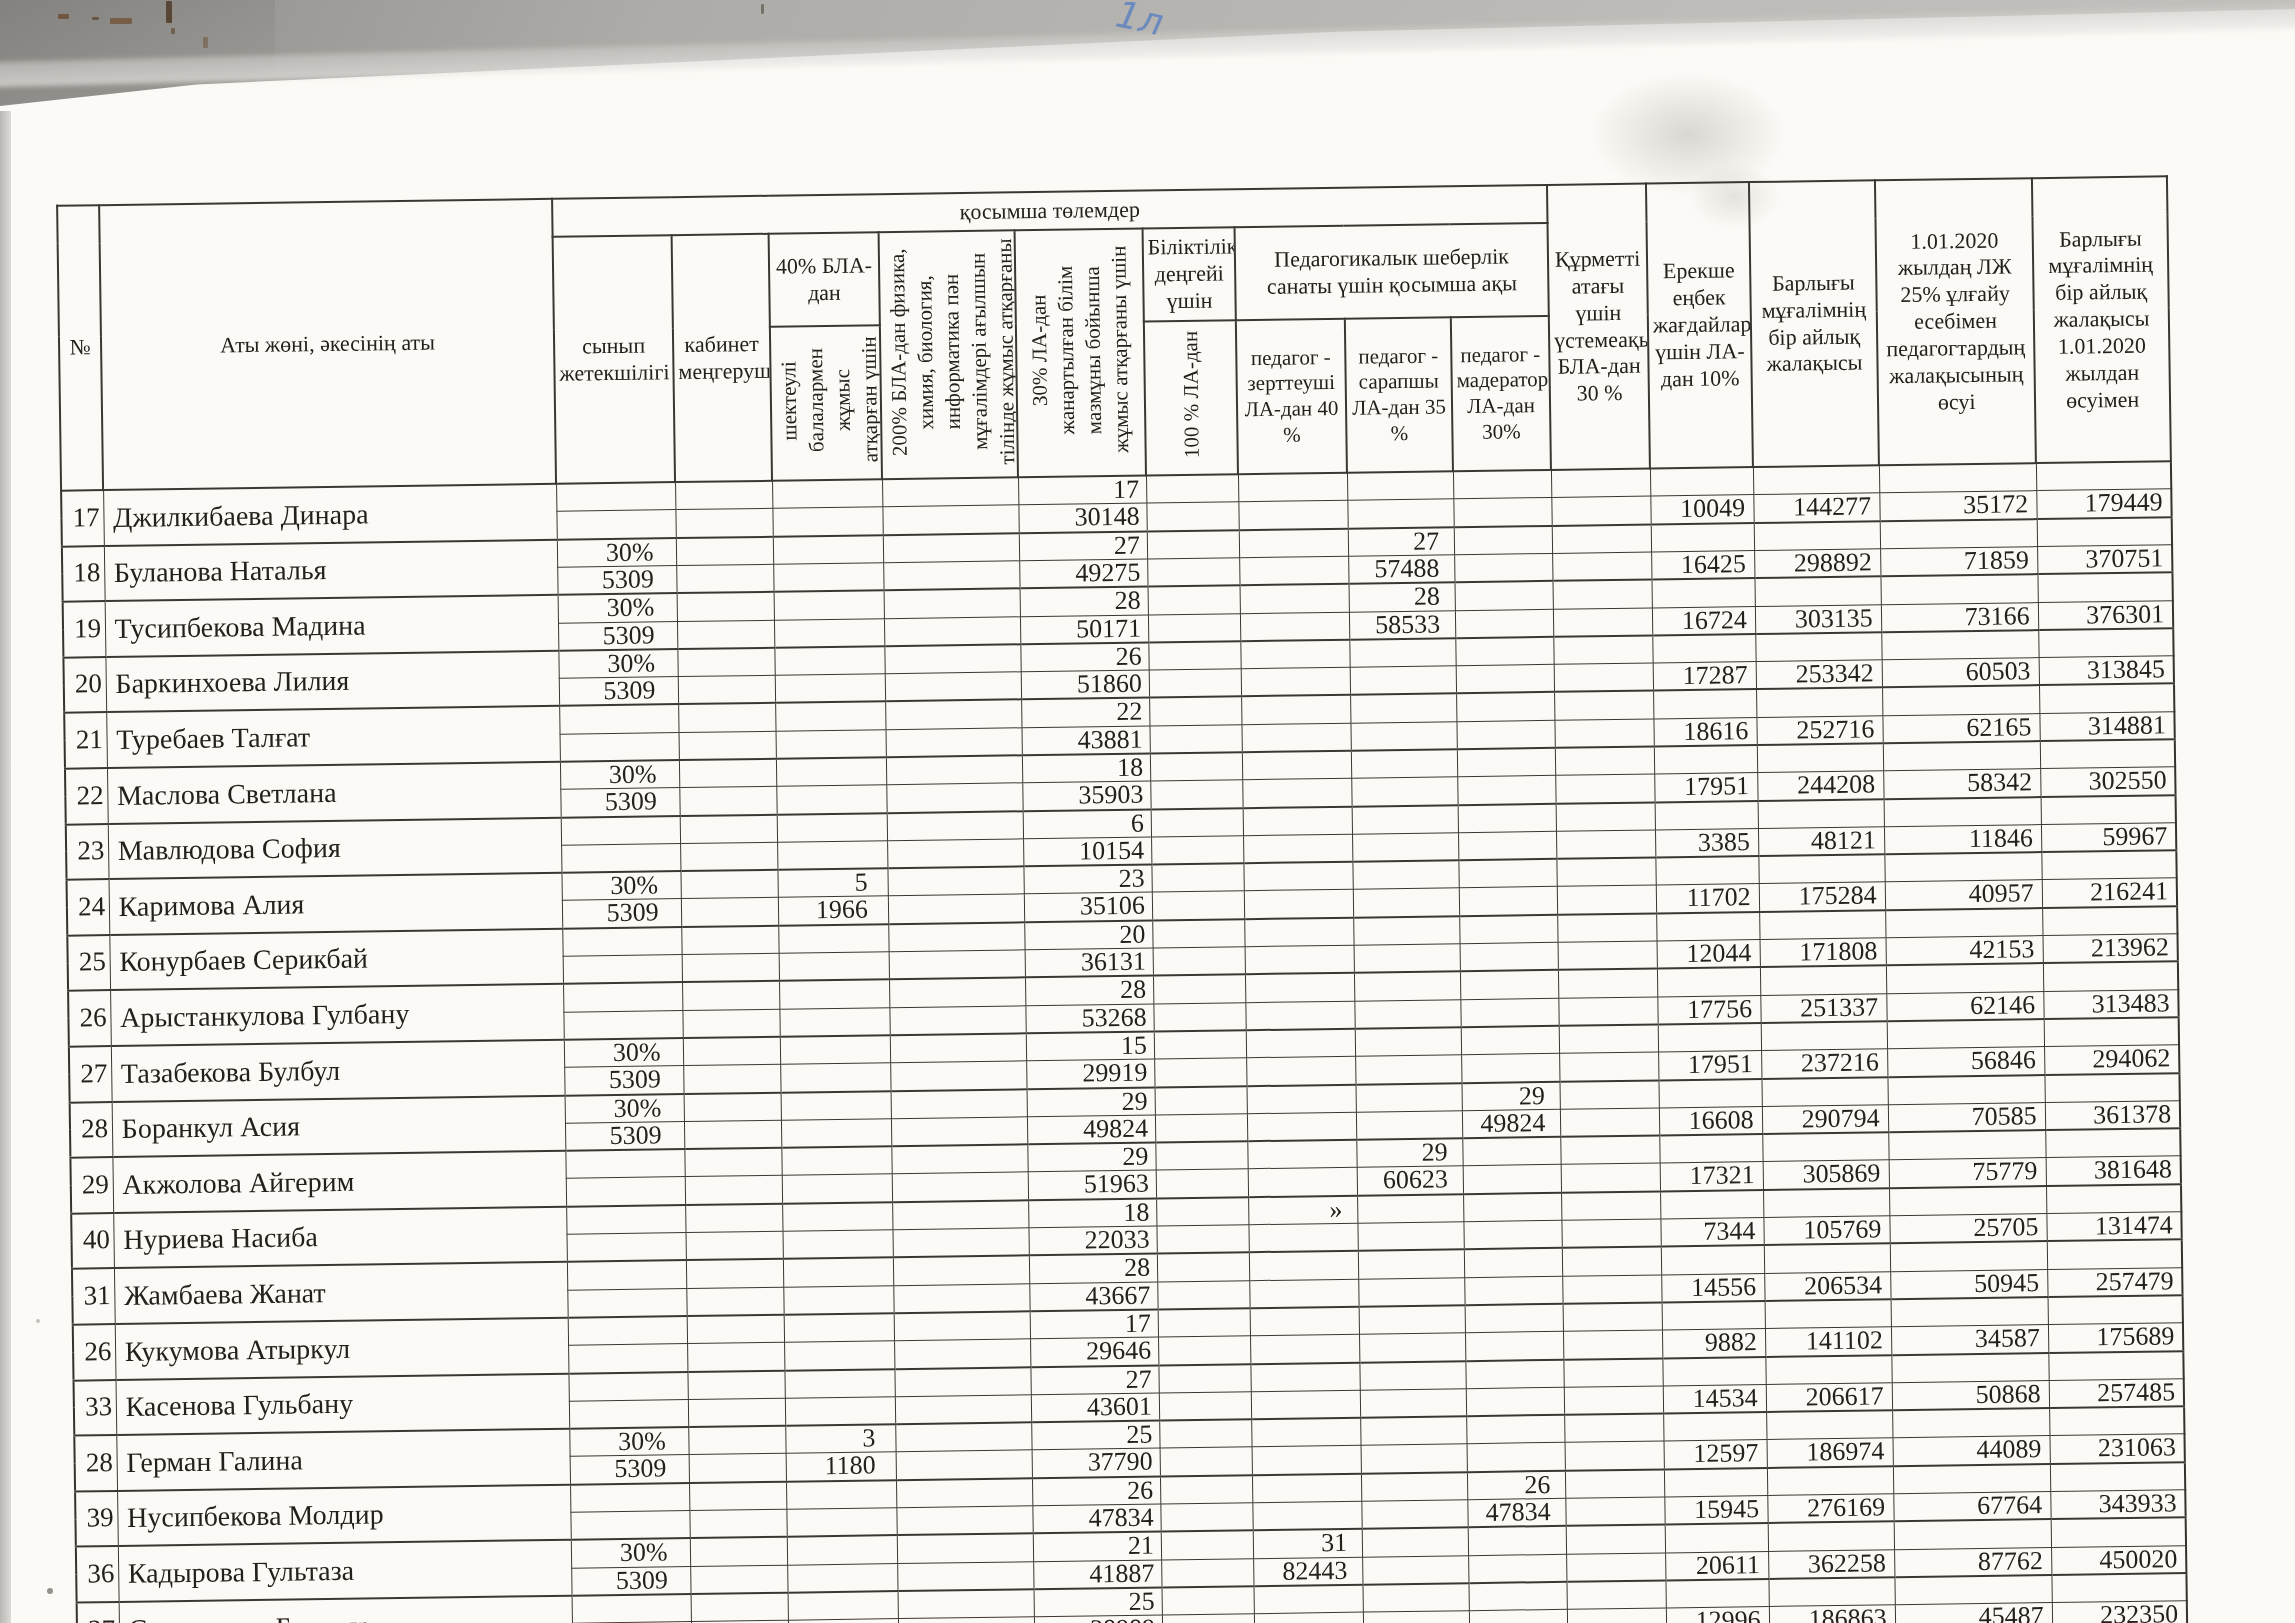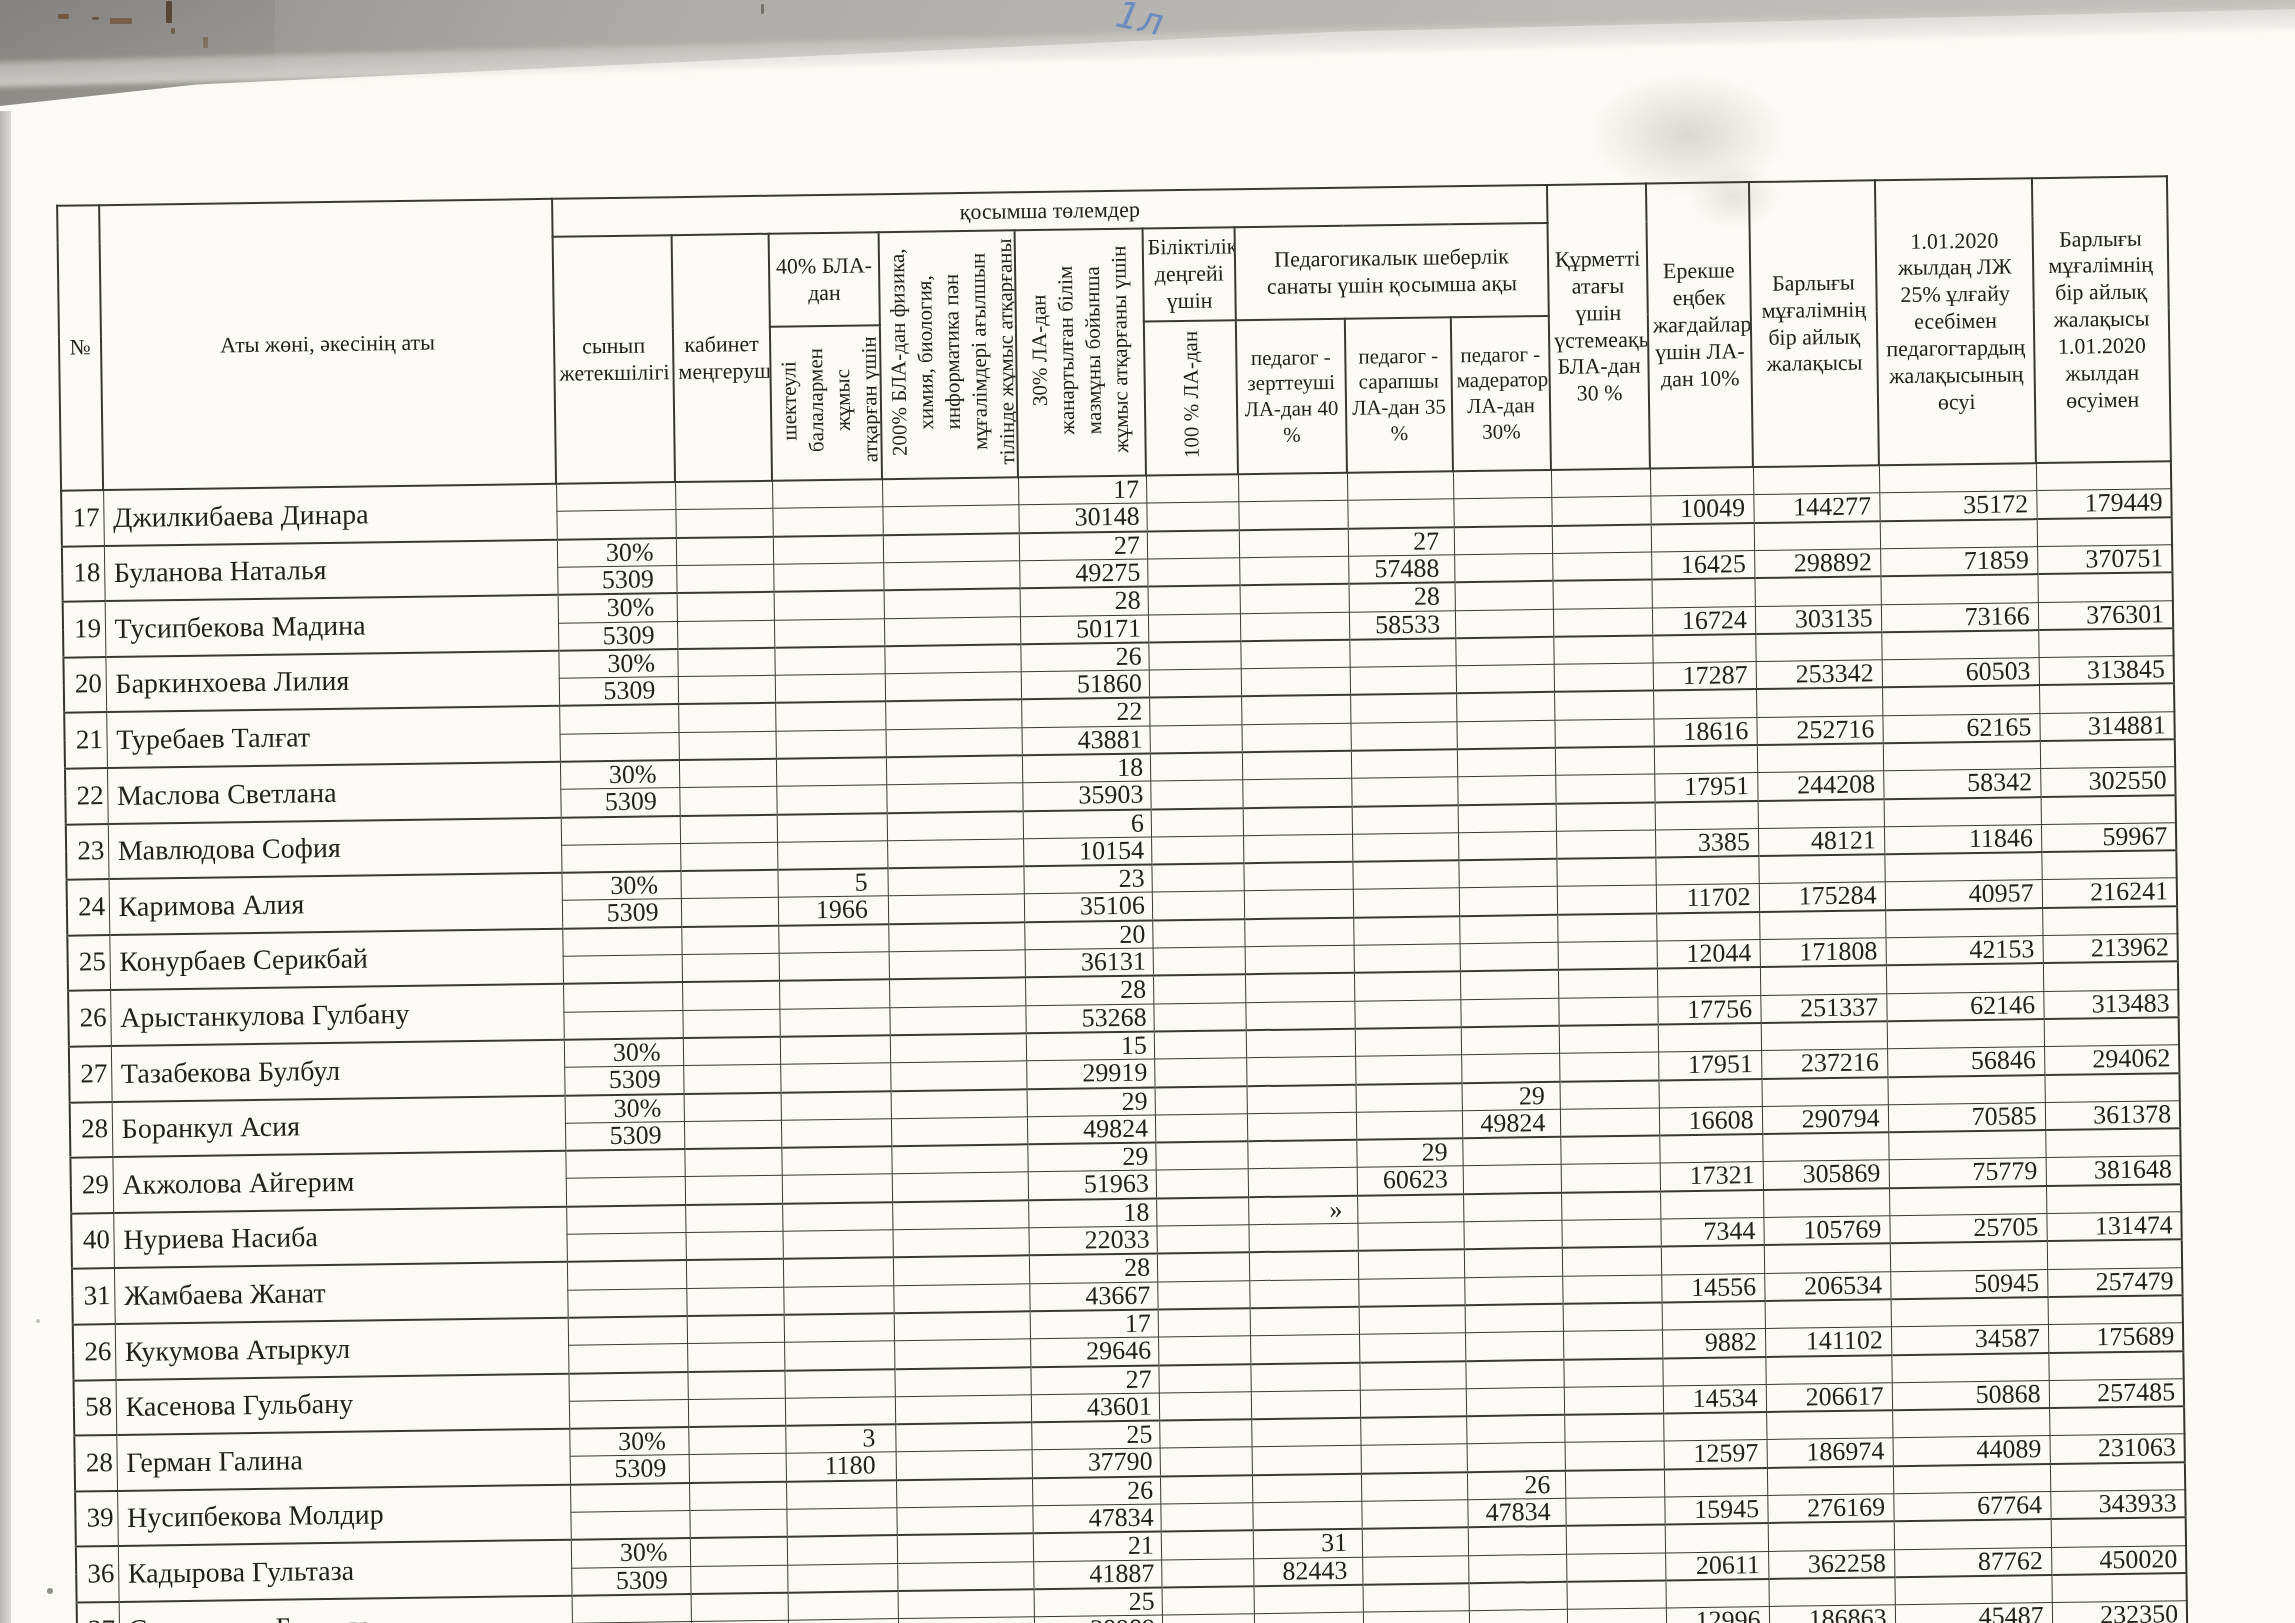--- a/index.html
+++ b/index.html
@@ -660,21 +660,21 @@
             <td class="cell-zertteushi"></td>
             <td class="cell-sarapshy"></td>
             <td class="cell-maderator"></td>
             <td class="cell-kurmetti"></td>
             <td class="cell-erekshe">9882</td>
             <td class="cell-barlygy">141102</td>
             <td class="cell-osui">34587</td>
             <td class="cell-total">175689</td>
           </tr>
           <tr class="tr-top">
-            <td class="c-no" rowspan="2">58</td>
+            <td class="c-no" rowspan="2">33</td>
             <td class="c-name" rowspan="2">Касенова Гульбану</td>
             <td class="cell-synyp"></td>
             <td class="cell-kabinet"></td>
             <td class="cell-shekteuli"></td>
             <td class="cell-bla200"></td>
             <td class="cell-la30">27</td>
             <td class="cell-la100"></td>
             <td class="cell-zertteushi"></td>
             <td class="cell-sarapshy"></td>
             <td class="cell-maderator"></td>

